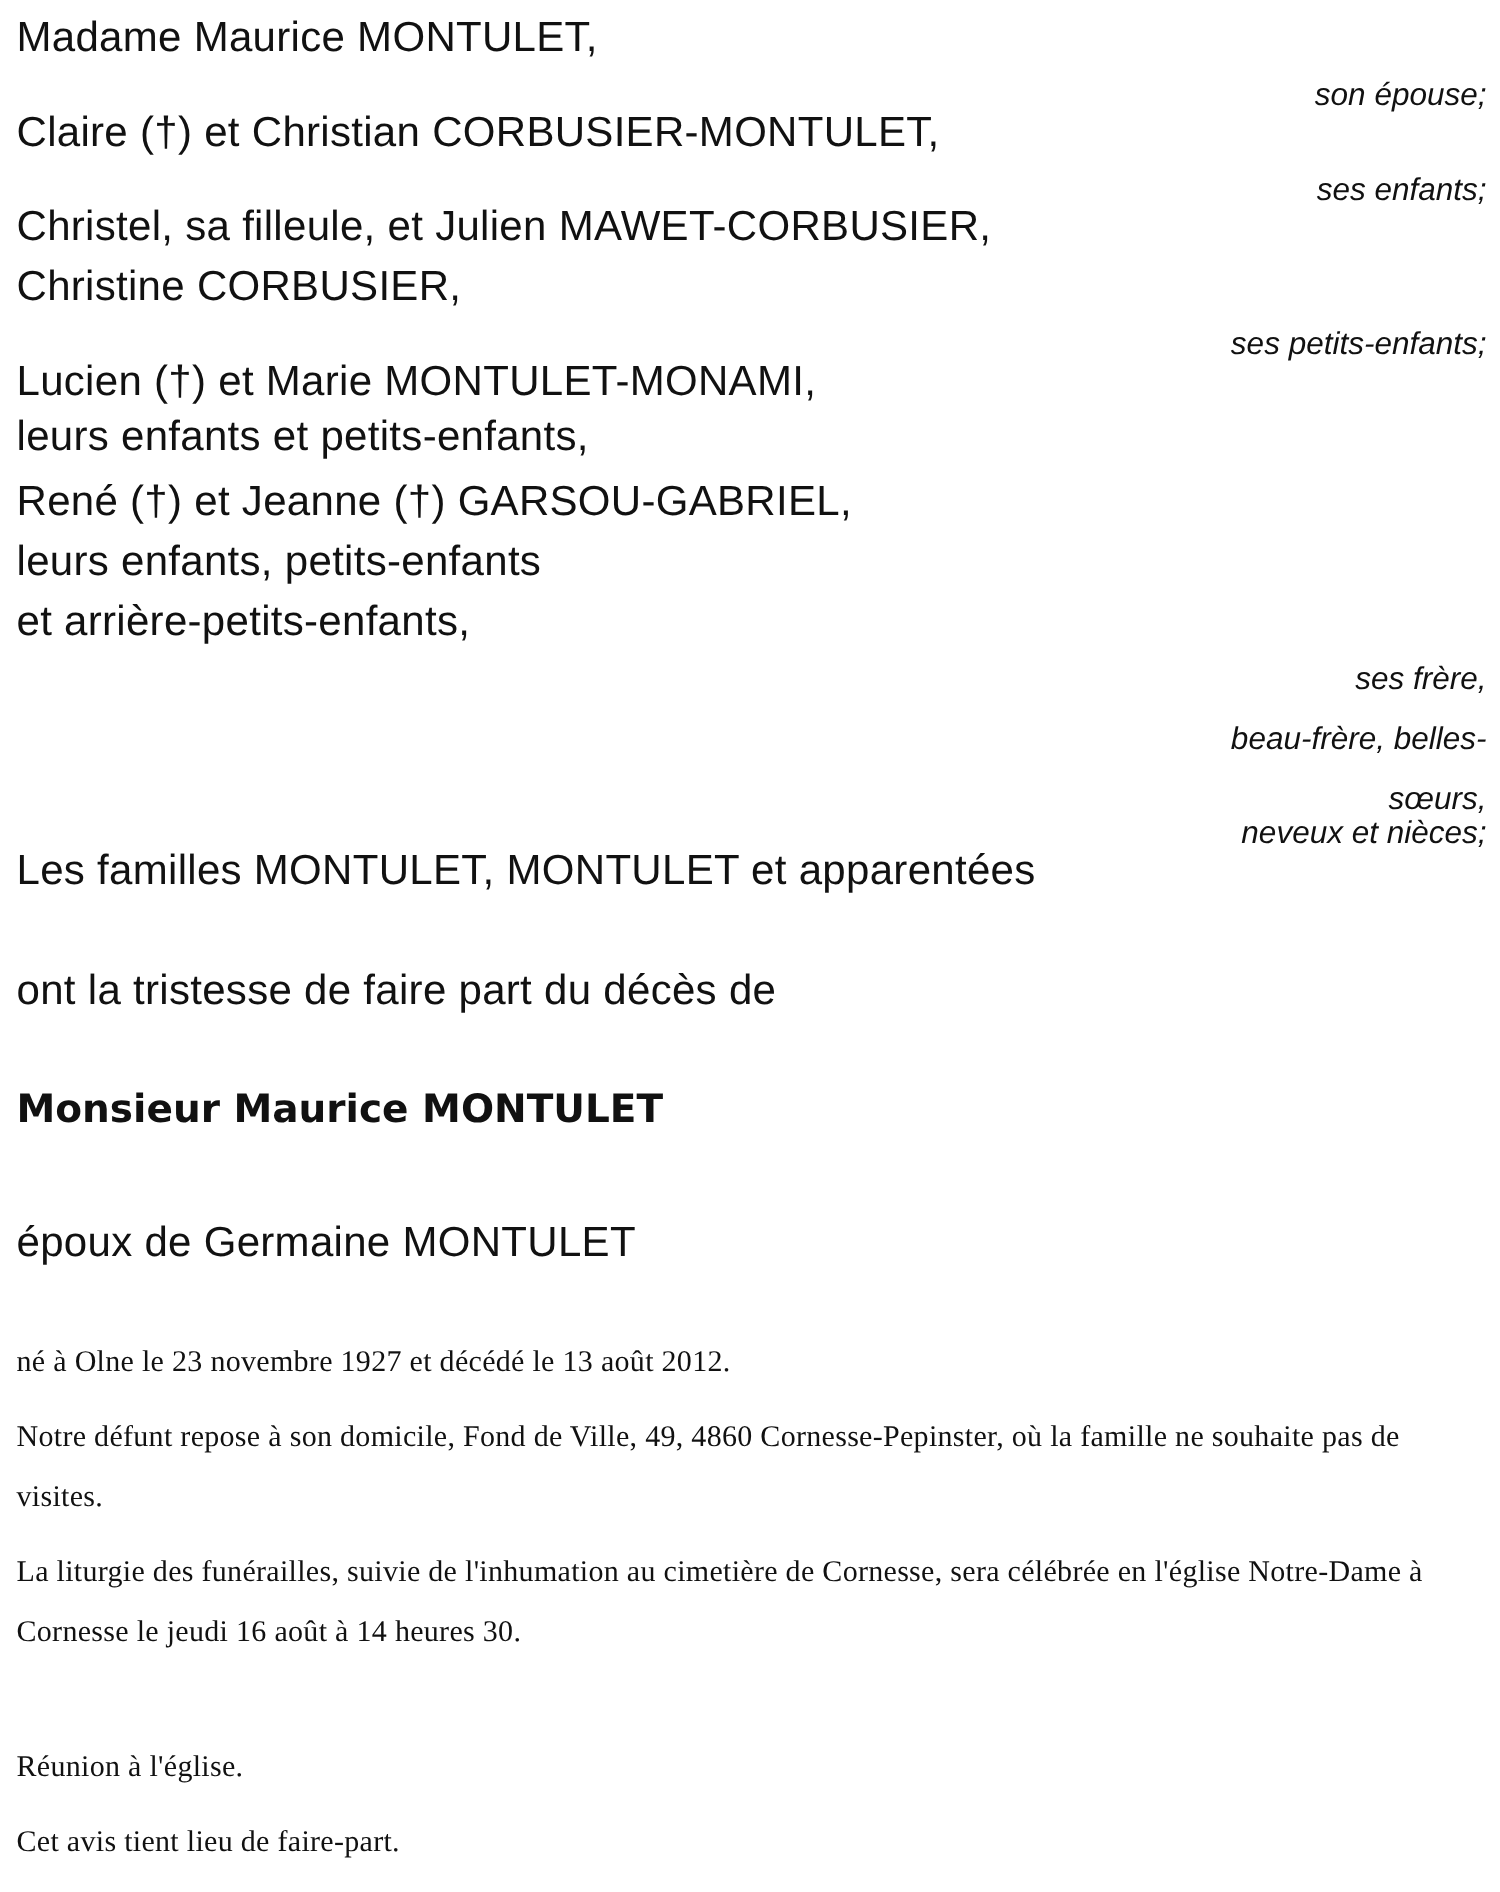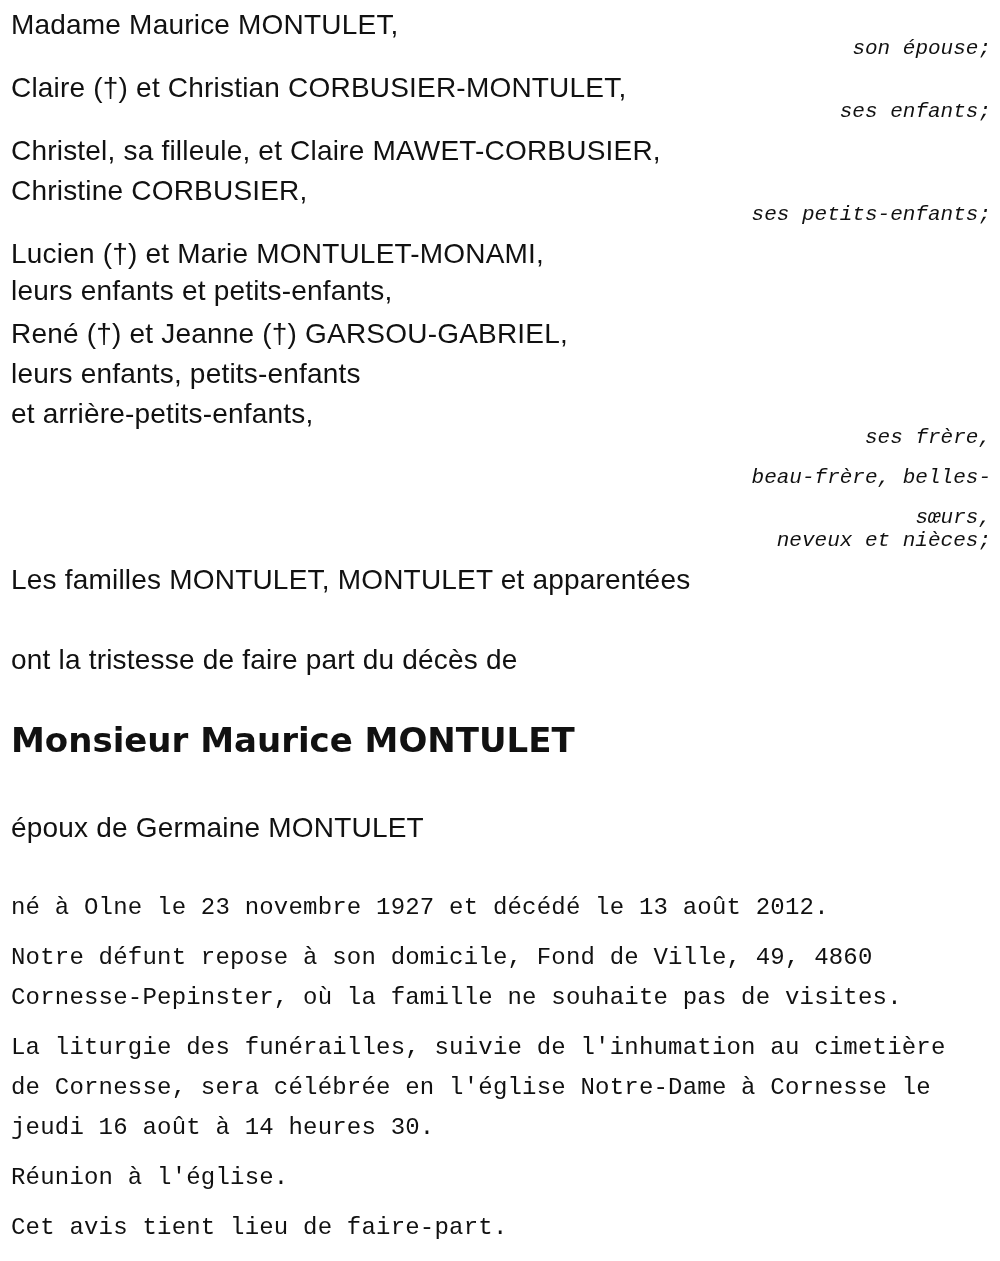--- a/index.html
+++ b/index.html
@@ -1,33 +1,33 @@
 <!DOCTYPE html>
 <html><head>
 <meta charset="utf-8">
 <style>
   html, body { margin: 0; padding: 0; background: #ffffff; }
   body { width: 1000px; height: 1261px; position: relative; overflow: hidden; color: #111111; }
   .doc { position: absolute; left: 11px; top: 0; width: 980px; }
   .line { position: absolute; left: 0; font-family: "Liberation Sans", sans-serif; font-size: 28px; line-height: 30px; white-space: nowrap; letter-spacing: 0.2px; }
-  .role { position: absolute; right: 0; font-family: Liberation Mono, monospace; font-style: italic; font-size: 21px; line-height: 26px; text-align: center; white-space: nowrap; }
-  .title { position: absolute; left: 0; font-family: "DejaVu Sans", sans-serif; font-weight: bold; font-size: 34px; line-height: 40px; white-space: nowrap; }
-  .para { position: absolute; left: 0; width: 960px; font-family: Liberation Mono, monospace; font-size: 24px; line-height: 40px; letter-spacing: 0.2px; }
+  .role { position: absolute; right: 0; font-family: Liberation Sans, sans-serif; font-style: italic; font-size: 21px; line-height: 26px; text-align: center; white-space: nowrap; margin-top: 15px; }
+  .title { position: absolute; left: 0; font-family: "DejaVu Sans", sans-serif; font-weight: bold; font-size: 26px; line-height: 40px; white-space: nowrap; }
+  .para { position: absolute; left: 0; width: 960px; font-family: Liberation Serif, serif; font-size: 20px; line-height: 40px; letter-spacing: 0.2px; }
 </style>
 </head>
 <body>
 
 <div class="doc">
   <div class="line" style="top:10px">Madame Maurice MONTULET,</div>
   <div class="role" style="top:36px">son épouse;</div>
 
   <div class="line" style="top:73px">Claire (†) et Christian CORBUSIER-MONTULET,</div>
   <div class="role" style="top:99px">ses enfants;</div>
 
-  <div class="line" style="top:136px">Christel, sa filleule, et Claire MAWET-CORBUSIER,</div>
+  <div class="line" style="top:136px">Christel, sa filleule, et Julien MAWET-CORBUSIER,</div>
   <div class="line" style="top:176px">Christine CORBUSIER,</div>
   <div class="role" style="top:202px">ses petits-enfants;</div>
 
   <div class="line" style="top:239px">Lucien (†) et Marie MONTULET-MONAMI,</div>
   <div class="line" style="top:276px">leurs enfants et petits-enfants,</div>
   <div class="line" style="top:319px">René (†) et Jeanne (†) GARSOU-GABRIEL,</div>
   <div class="line" style="top:359px">leurs enfants, petits-enfants</div>
   <div class="line" style="top:399px">et arrière-petits-enfants,</div>
   <div class="role" style="top:425px">ses frère,</div>
   <div class="role" style="top:465px">beau-frère, belles-</div>

